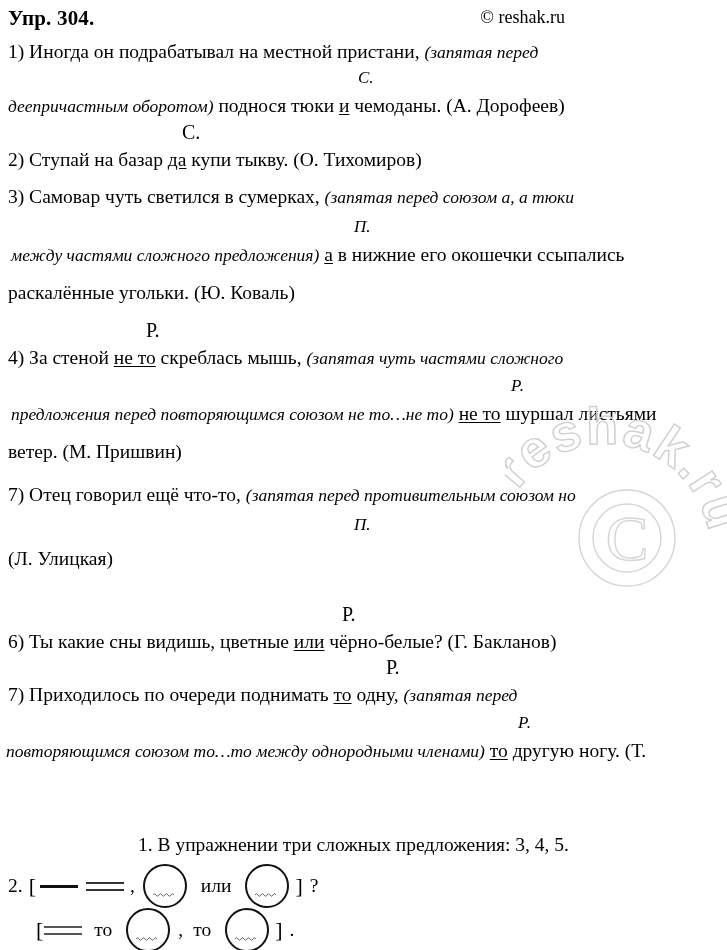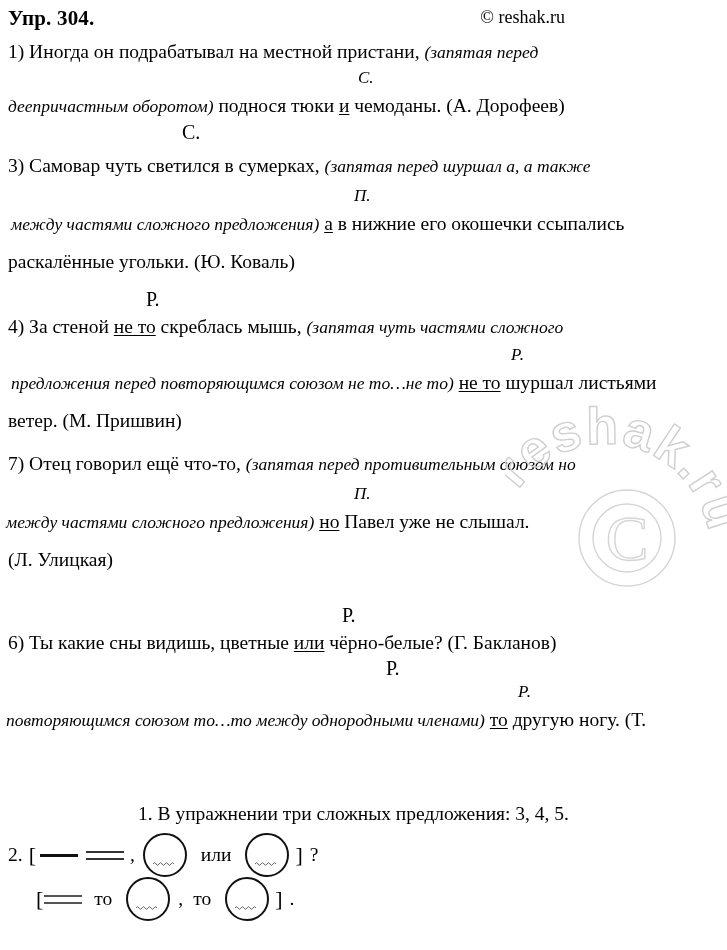--- a/index.html
+++ b/index.html
@@ -213,25 +213,28 @@
     </div>
 
     <div class="line indent-0">
       <span class="note">деепричастным оборотом)</span><span> поднося тюки </span><span class="u">и</span><span> чемоданы. (А. Дорофеев)</span>
     </div>
 
     <div class="markrow">
       <span class="mark upright" style="left:176px; font-size:20px;">С.</span>
     </div>
 
-
-    <div class="gap-sm"></div>
-
-    <div class="line indent-0">
-      <span>3) Самовар чуть светился в сумерках, </span><span class="note">(запятая перед шуршал а, а также</span>
+    <div class="line indent-0">
+      <span>2) Ступай на базар </span><span class="u">да</span><span> купи тыкву. (О. Тихомиров)</span>
+    </div>
+
+    <div class="gap-sm"></div>
+
+    <div class="line indent-0">
+      <span>3) Самовар чуть светился в сумерках, </span><span class="note">(запятая перед союзом а, а тюки</span>
     </div>
 
     <div class="markrow" style="height:26px;">
       <span class="mark italic" style="left:348px; top:4px;">П.</span>
     </div>
 
     <div class="line indent-s">
       <span class="note"> между частями сложного предложения)</span><span> </span><span class="u">а</span><span> в нижние его окошечки ссыпались</span>
     </div>
 
@@ -264,42 +267,42 @@
     <div class="gap-md"></div>
 
     <div class="line indent-0">
       <span>7) Отец говорил ещё что-то, </span><span class="note">(запятая перед противительным союзом но</span>
     </div>
 
     <div class="markrow" style="height:26px;">
       <span class="mark italic" style="left:348px; top:4px;">П.</span>
     </div>
 
-    <div class="line" style="padding-left:0;">
-      <span class="note">между частями сложного предложения)</span><span> </span><span class="u">но</span><span> Павел уже не слышал.</span>
-    </div>
 
     <div class="gap-sm"></div>
 
     <div class="line indent-0">(Л. Улицкая)</div>
 
     <div class="gap-lg"></div>
 
     <div class="markrow">
       <span class="mark upright" style="left:336px; font-size:20px;">Р.</span>
     </div>
 
     <div class="line indent-0">
       <span>6) Ты какие сны видишь, цветные </span><span class="u">или</span><span> чёрно-белые? (Г. Бакланов)</span>
     </div>
 
     <div class="markrow">
       <span class="mark upright" style="left:380px; font-size:20px;">Р.</span>
     </div>
 
+    <div class="line indent-0">
+      <span>7) Приходилось по очереди поднимать </span><span class="u">то</span><span> одну, </span><span class="note">(запятая перед</span>
+    </div>
 
     <div class="markrow" style="height:24px;">
       <span class="mark italic" style="left:512px; top:2px;">Р.</span>
     </div>
 
     <div class="line" style="padding-left:0;">
       <span class="note">повторяющимся союзом то…то между однородными членами)</span><span> </span><span class="u">то</span><span> другую ногу. (Т.</span>
     </div>
 
     <div class="gap-sm"></div>

